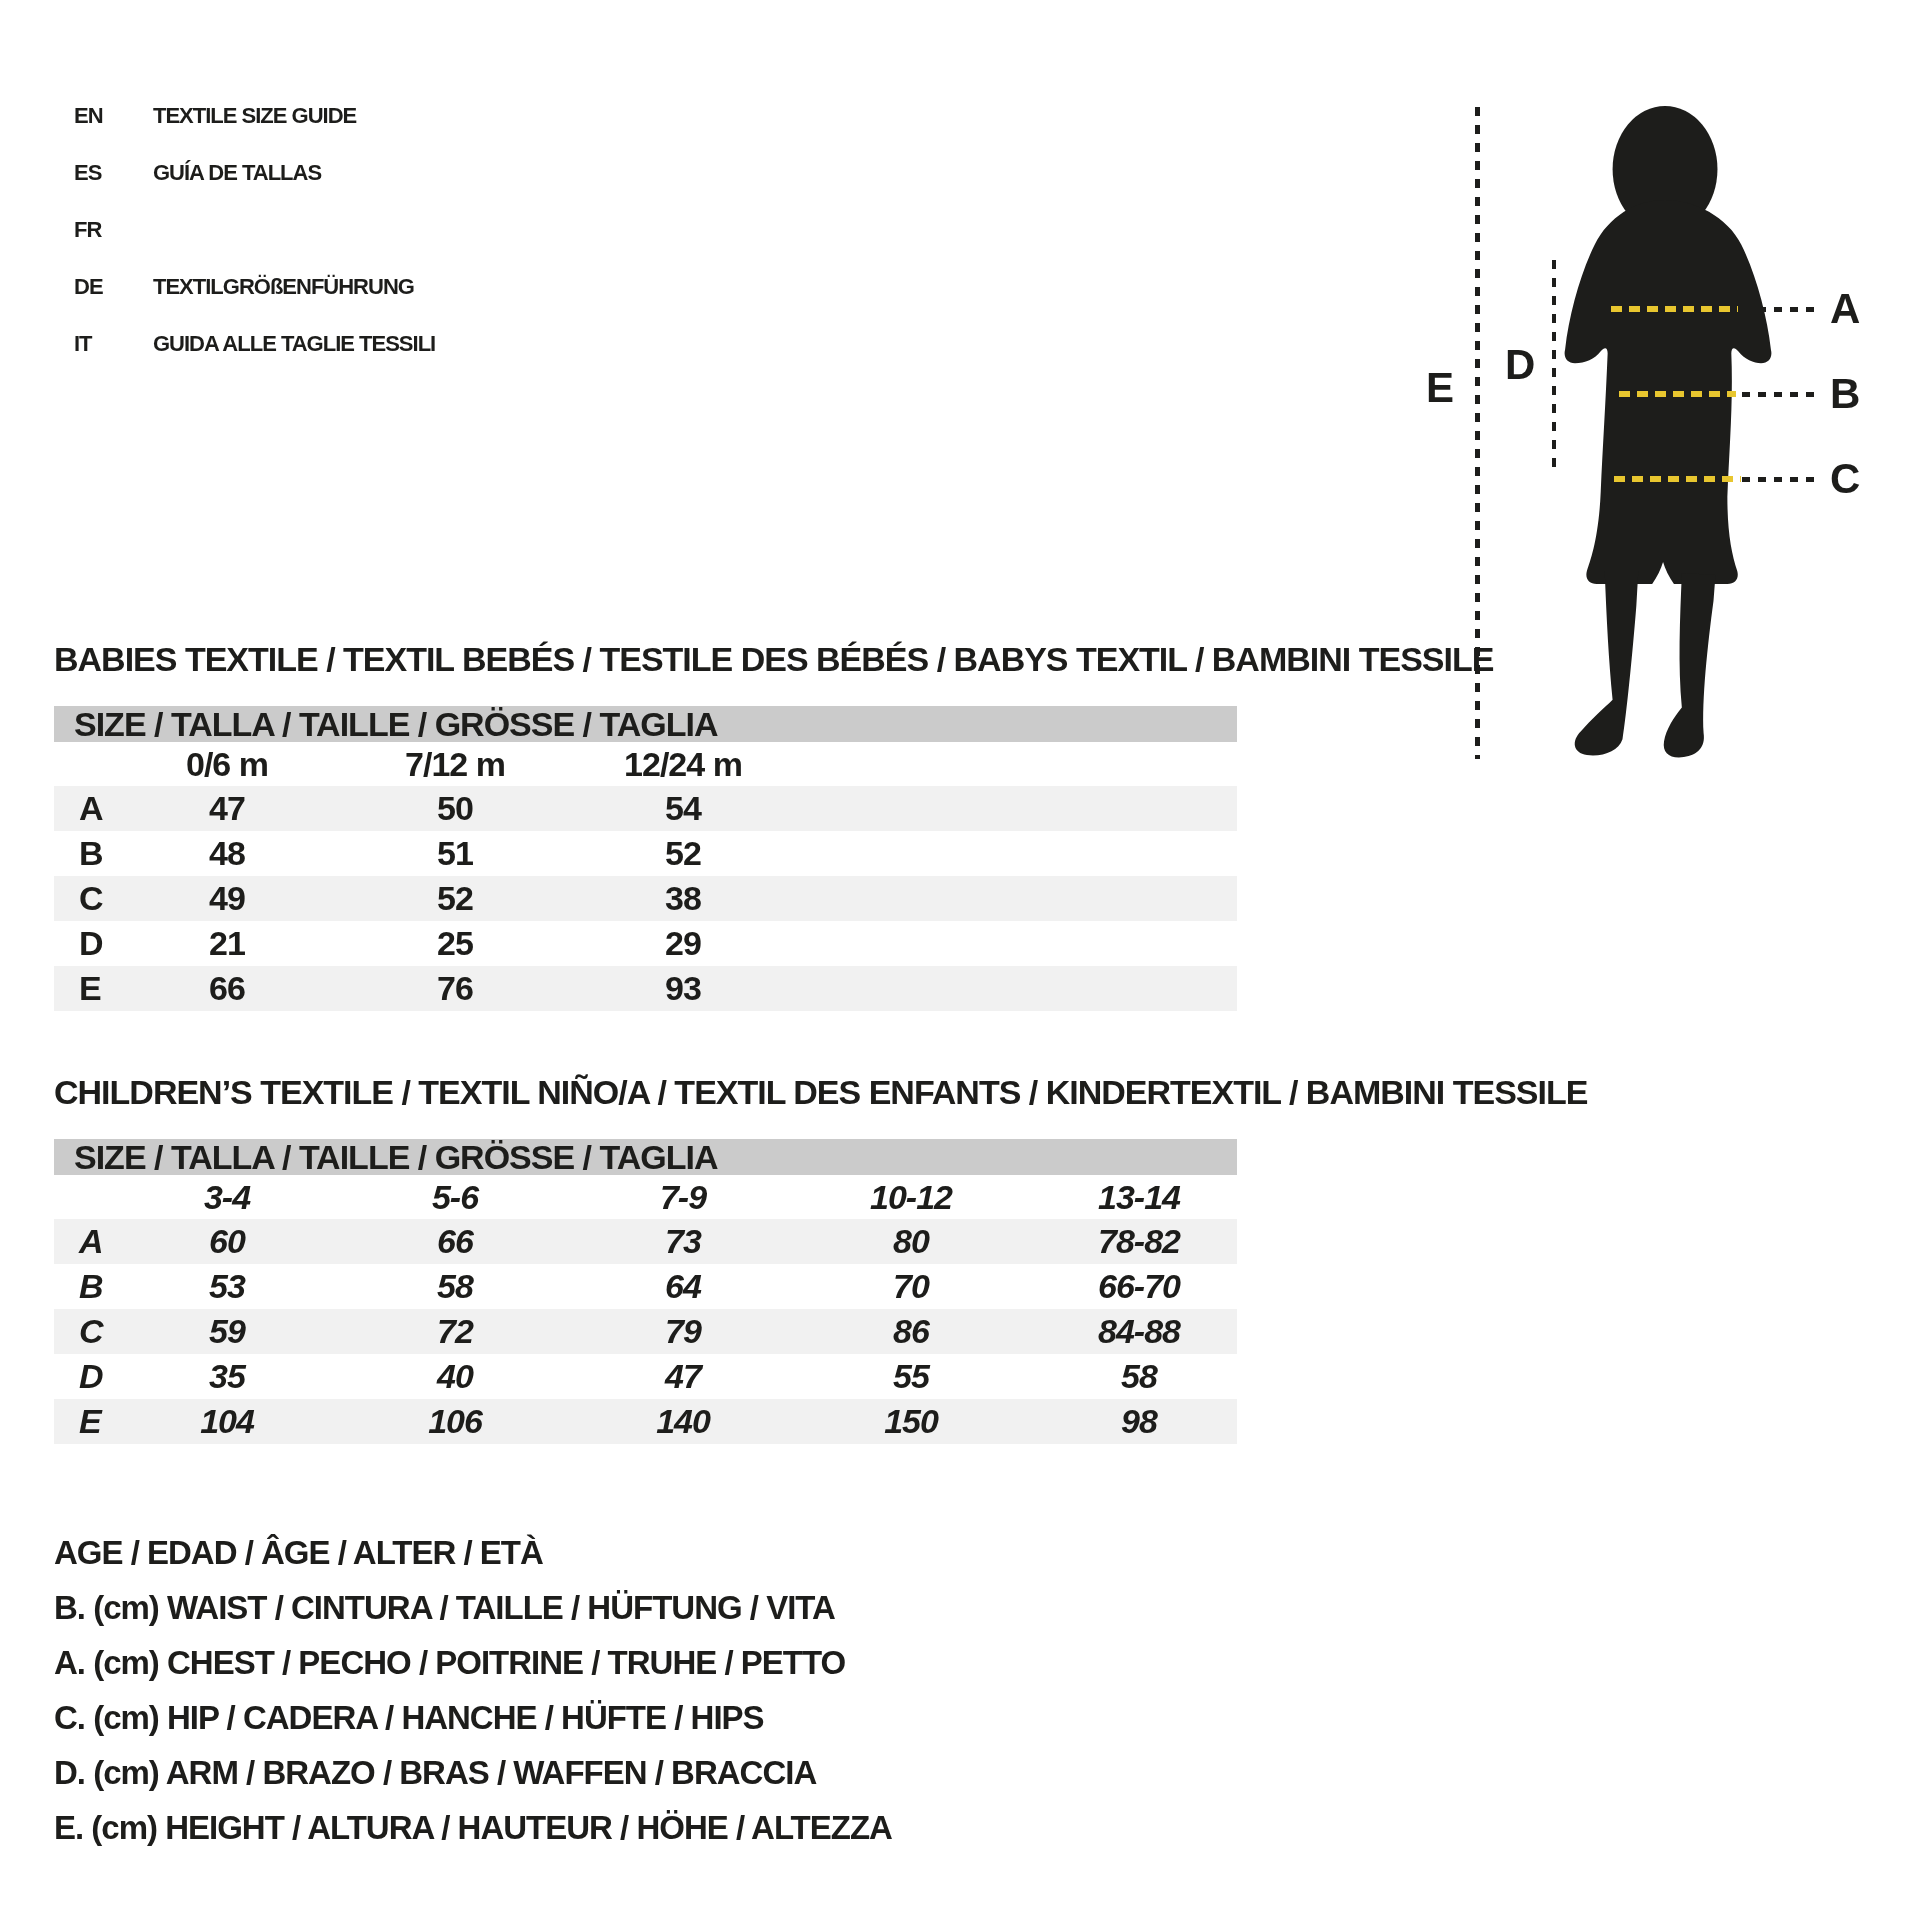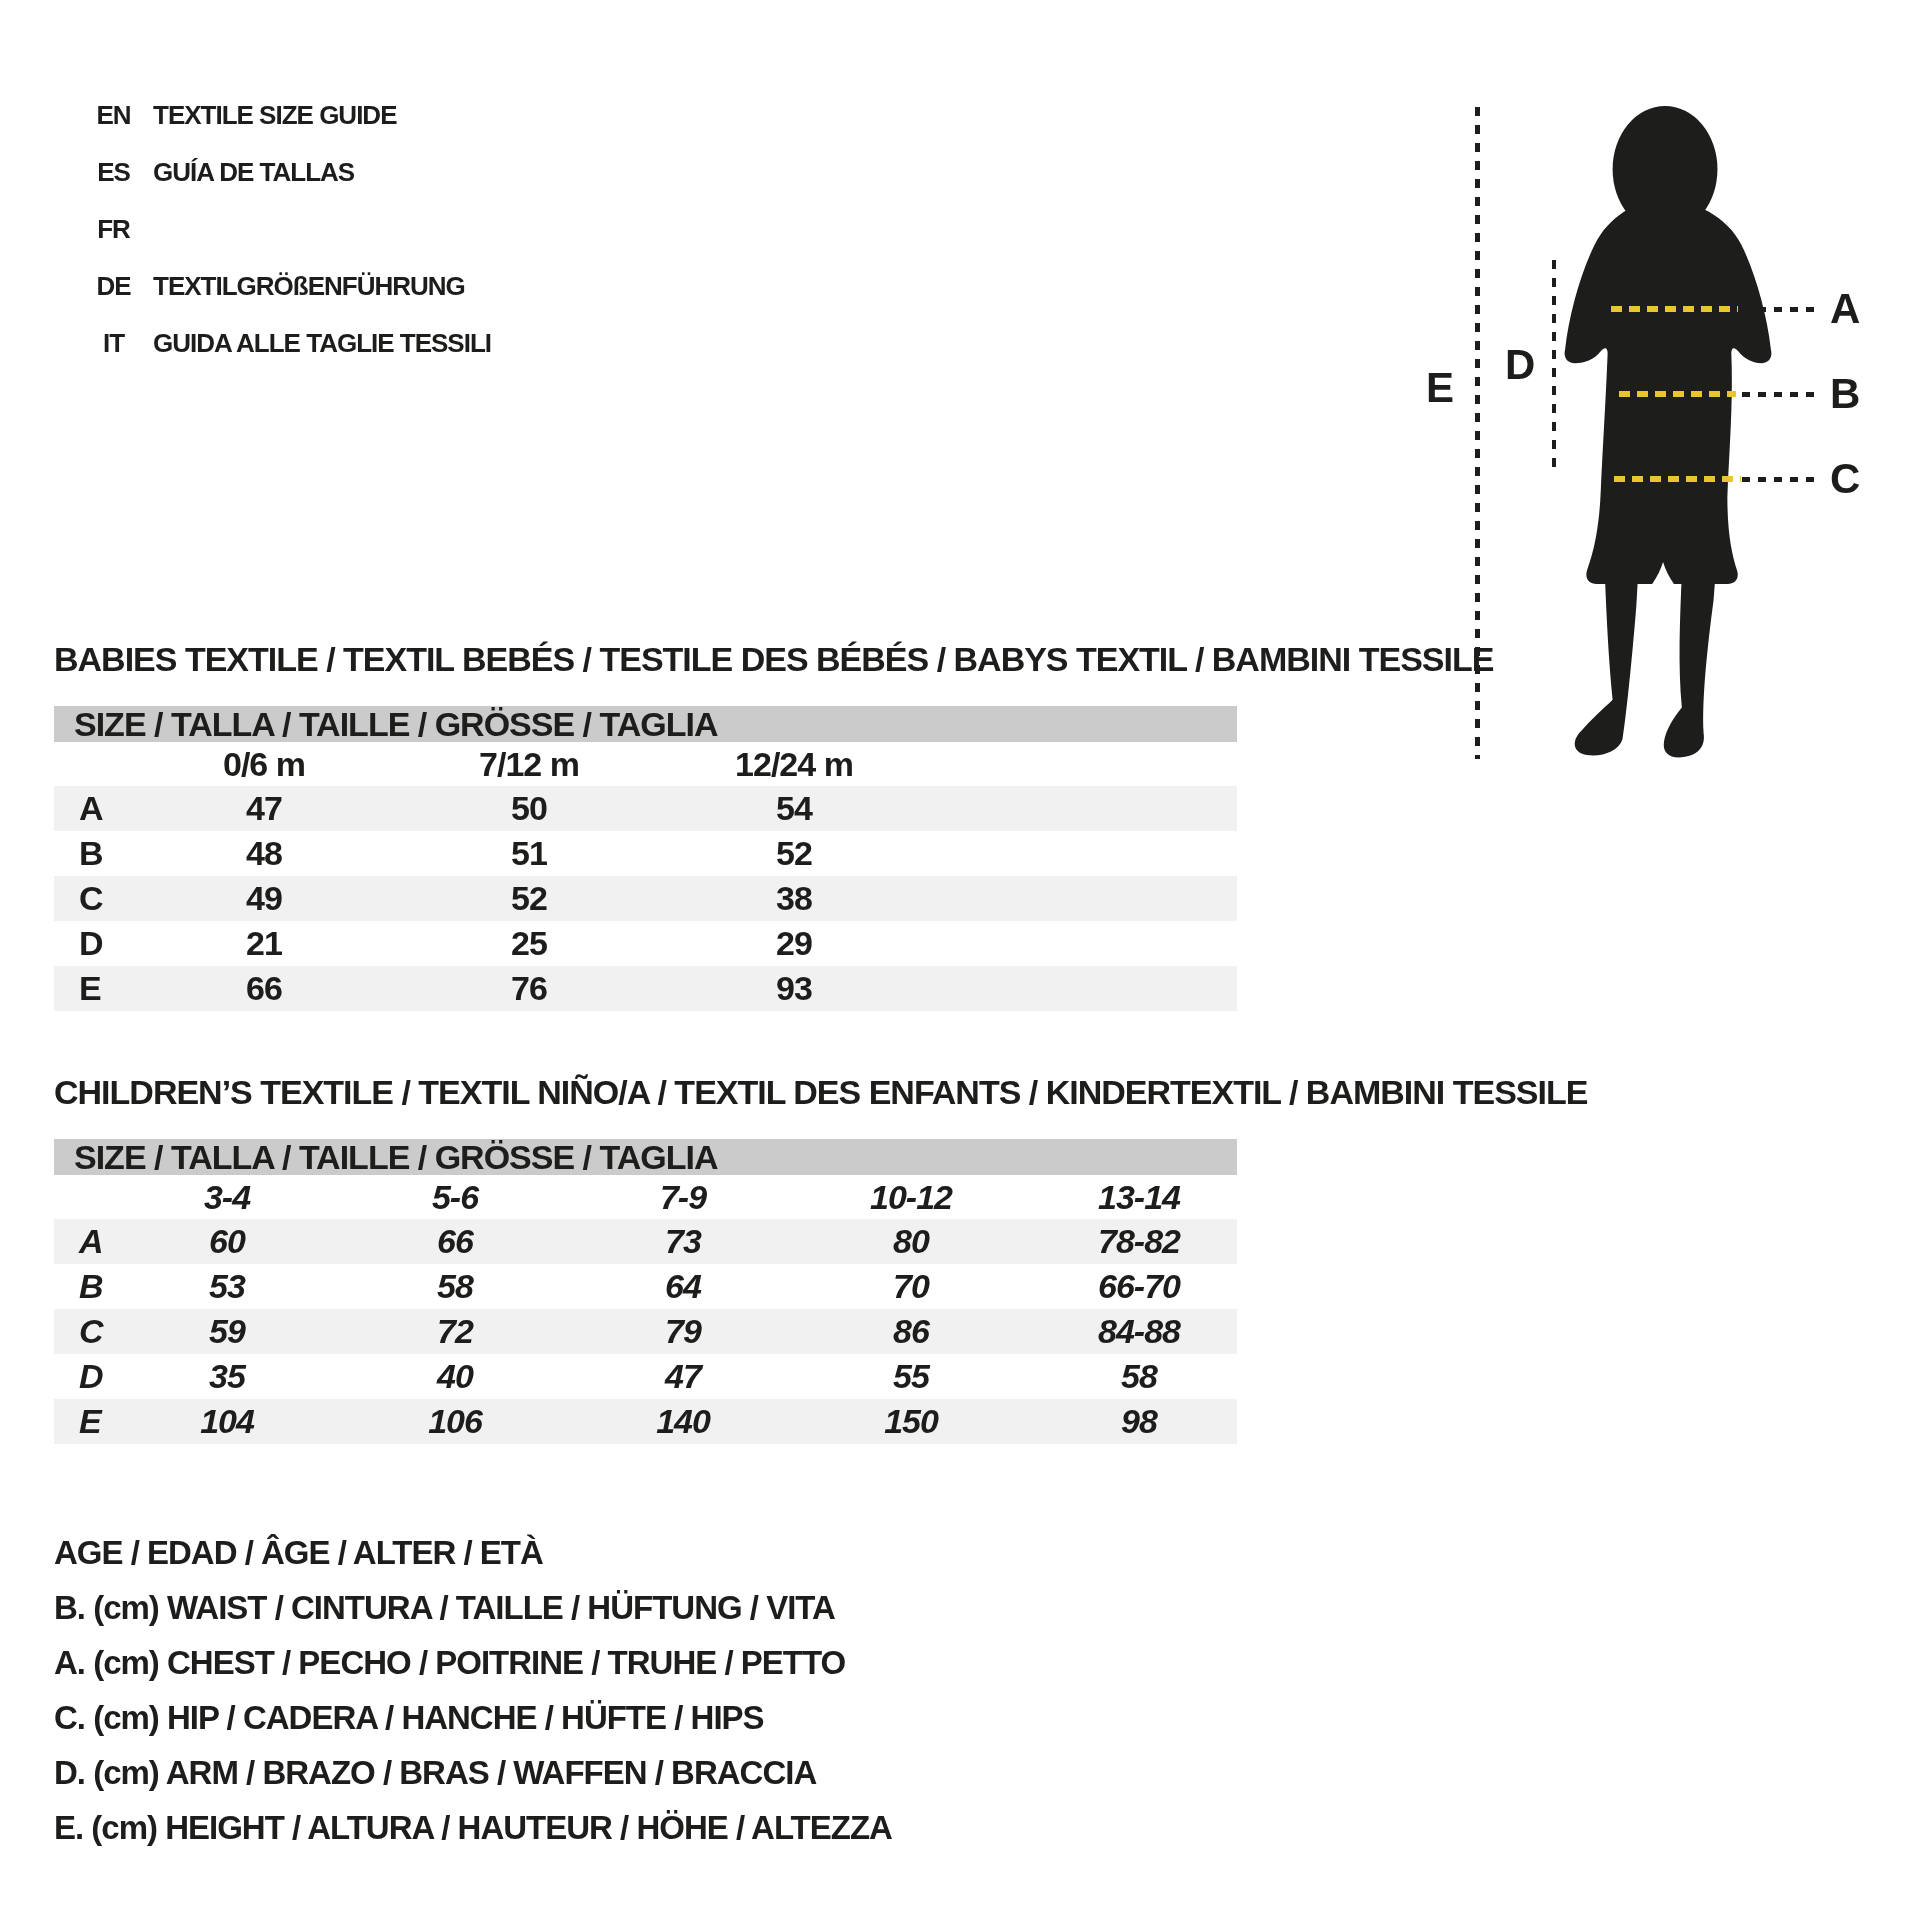--- a/index.html
+++ b/index.html
@@ -13,33 +13,33 @@
     width:1927px;height:1927px;position:relative;overflow:hidden;
     font-family:"Liberation Sans","DejaVu Sans",sans-serif;
     color:var(--ink);
     font-weight:700;
     letter-spacing:-1px;
   }
   .abs{position:absolute;}
 
   
   .lang-block{left:74px;top:87px;}
-  .lang-row{display:flex;height:57px;align-items:center;font-size:26px;text-align:center;}
+  .lang-row{display:flex;height:57px;align-items:center;font-size:22px;}
   .lang-code{width:79px;flex:0 0 79px;}
   .lang-title{white-space:nowrap;}
 
   
   .sec-heading{font-size:34px;white-space:nowrap;}
 
   
   .size-table{width:1183px;}
   .size-bar{height:36px;background:var(--header-bar);display:flex;align-items:center;
             padding-left:20px;font-size:34px;}
   .trow{display:grid;align-items:center;font-size:34px;}
-  .grid3{grid-template-columns:59px 228px 228px 228px 1fr;gap:37px;}
+  .grid3{grid-template-columns:59px 228px 228px 228px 1fr;}
   .grid5{grid-template-columns:59px 228px 228px 228px 228px 228px 1fr;font-style:italic;}
   .cols-row{height:44px;}
   .data-row{height:45px;}
   .stripe{background:var(--row-stripe);}
   .cell-label{padding-left:25px;}
   .cell-val{text-align:center;}
 
   
   .legend-line{height:55px;display:flex;align-items:center;font-size:33px;white-space:nowrap;}
 

